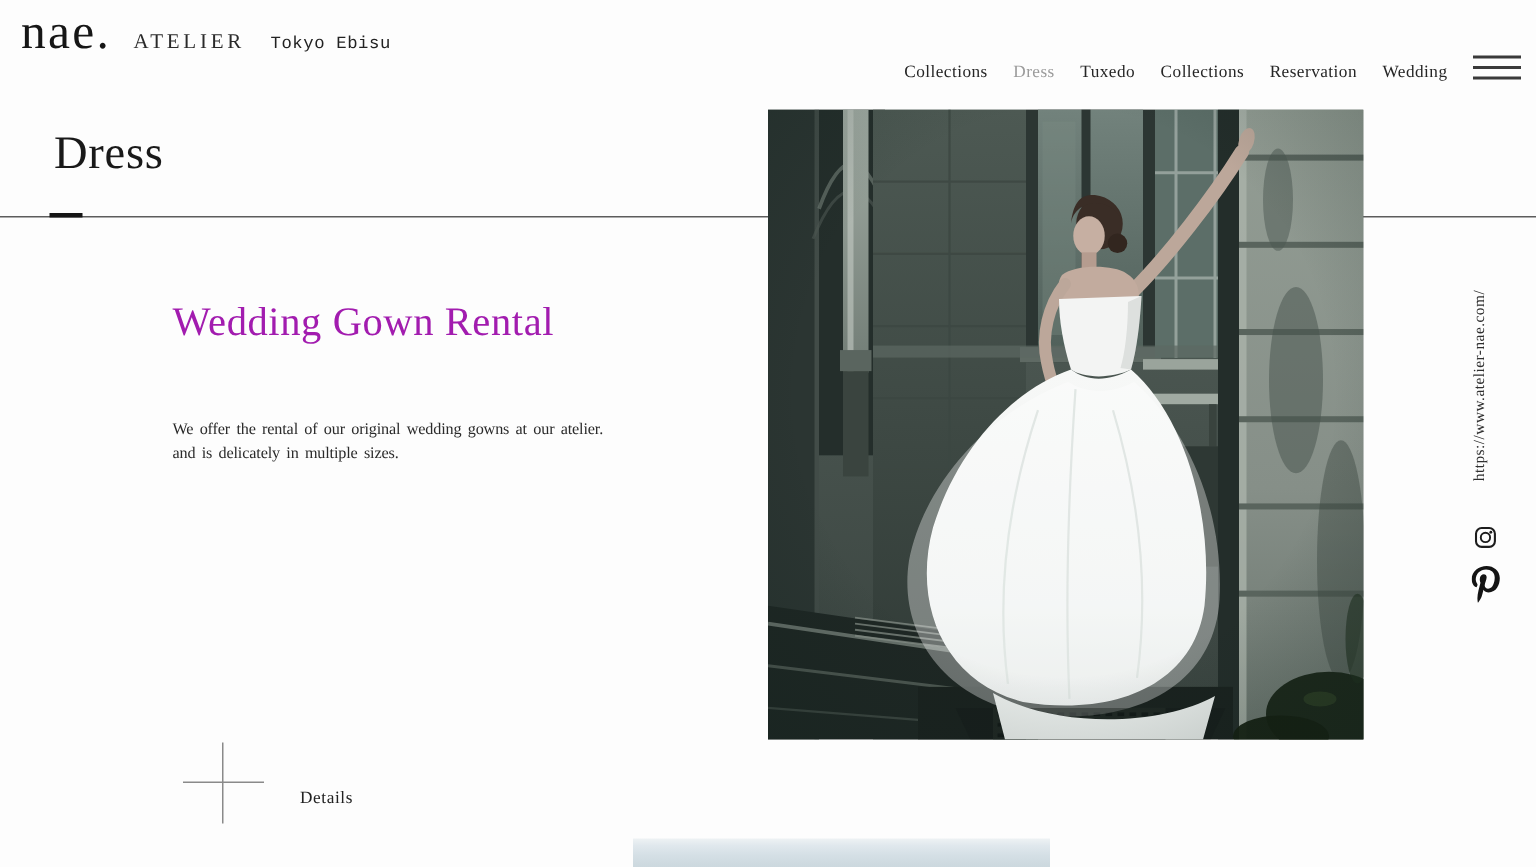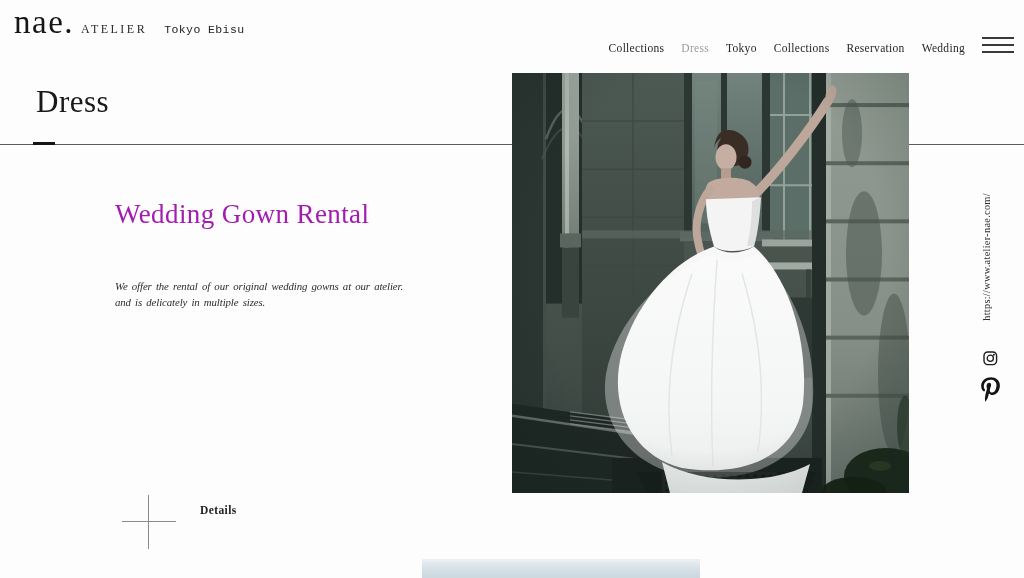--- a/index.html
+++ b/index.html
@@ -3,42 +3,42 @@
 <meta charset="utf-8">
 <style>
   * { margin:0; padding:0; box-sizing:border-box; }
   html,body { width:1024px; height:578px; overflow:hidden; }
   body { font-family:"Liberation Serif", serif; background:#fdfdfd; color:#1e1e1e; }
   .page { position:relative; width:1024px; height:578px; background:#fdfdfd;padding-left:16px; }
 
   
   .brand { position:absolute; left:14px; top:4px; display:flex; align-items:baseline; cursor:pointer; }
   .brand-name { font-size:33px; letter-spacing:1.5px; color:#161616; }
-  .brand-suffix { font-size:12px; letter-spacing:2.5px; margin-left:7px; color:#2a2a2a; }
+  .brand-suffix { font-size:14px; letter-spacing:2.5px; margin-left:15px; color:#2a2a2a; }
   .brand-loc { font-size:11.5px; letter-spacing:0.4px; margin-left:17px; color:#222;font-family:Liberation Mono, monospace; }
   .nav { position:absolute; right:0; top:0; height:54px; display:flex; align-items:flex-end; }
   .nav-item { font-size:11.5px; color:#262626; margin-right:17px; letter-spacing:0.3px; cursor:pointer; text-decoration:none; }
   .nav-item.active { color:#9b9b9b; }
   .hamburger { width:32px; height:18px; margin-right:10px; display:flex; flex-direction:column; justify-content:space-between; cursor:pointer; padding:1px 0; }
   .hamburger span { display:block; width:32px; height:2px; background:#3a3a3a; }
 
   
   .page-title { position:absolute; left:36px; top:84px; font-size:31px; font-weight:400; letter-spacing:0.5px; color:#191919; }
   .rule { position:absolute; left:0; top:144px; width:1024px; height:1px; background:#5c5c5c; }
   .rule-dash { position:absolute; left:33px; top:142px; width:22px; height:3px; background:#151515; }
 
   
   .section-heading { position:absolute; left:115px; top:199px; font-size:27px; font-weight:400; letter-spacing:0.4px; color:#a21caf; }
   .copy { position:absolute; left:115px; top:278px; font-size:10.8px; line-height:16.4px; color:#2b2b2b; letter-spacing:-0.1px; word-spacing:1.6px; }
-  .copy span { display:block; white-space:nowrap;font-style:italic; }
+  .copy span { display:block; white-space:nowrap; }
   .details { position:absolute; left:122px; top:495px; width:240px; height:54px; cursor:pointer; }
   .cross { position:absolute; left:0; top:0; width:54px; height:54px; }
   .cross .h { position:absolute; left:0; top:26px; width:54px; height:1px; background:#8a8a8a; }
   .cross .v { position:absolute; left:26px; top:0; width:1px; height:54px; background:#8a8a8a; }
-  .details-label { position:absolute; left:78px; top:9px; font-size:11.5px; letter-spacing:0.4px; color:#222;font-weight:bold; }
+  .details-label { position:absolute; left:78px; top:31px; font-size:11.5px; letter-spacing:0.4px; color:#222; }
 
   
   .hero { position:absolute; left:512px; top:73px; width:397px; height:420px; z-index:2; }
   .hero svg { display:block; width:397px; height:420px; }
 
   
   .vertical-url { position:absolute; left:903px; top:250px; width:170px; height:14px; transform:rotate(-90deg); font-size:10.3px; letter-spacing:0.3px; color:#2e2e2e; text-align:center; }
   .social { position:absolute; cursor:pointer; line-height:0; }
   .social.insta { left:983px; top:351px; }
   .social.pin { left:981px; top:377px; }
@@ -54,21 +54,21 @@
 
   <header>
     <div class="brand">
       <span class="brand-name">nae.</span>
       <span class="brand-suffix">ATELIER</span>
       <span class="brand-loc">Tokyo Ebisu</span>
     </div>
     <nav class="nav">
       <a class="nav-item">Collections</a>
       <a class="nav-item active">Dress</a>
-      <a class="nav-item">Tokyo</a>
+      <a class="nav-item">Tuxedo</a>
       <a class="nav-item">Collections</a>
       <a class="nav-item">Reservation</a>
       <a class="nav-item">Wedding</a>
       <div class="hamburger">
         <span></span>
           <span></span>
           <span></span>
       </div>
     </nav>
   </header>

